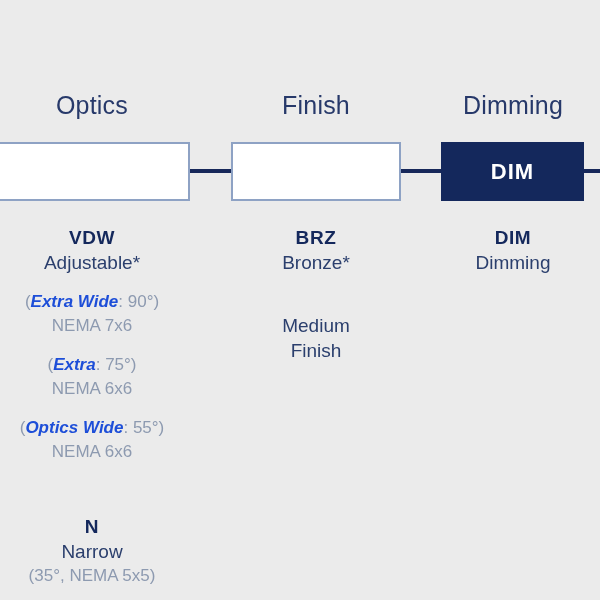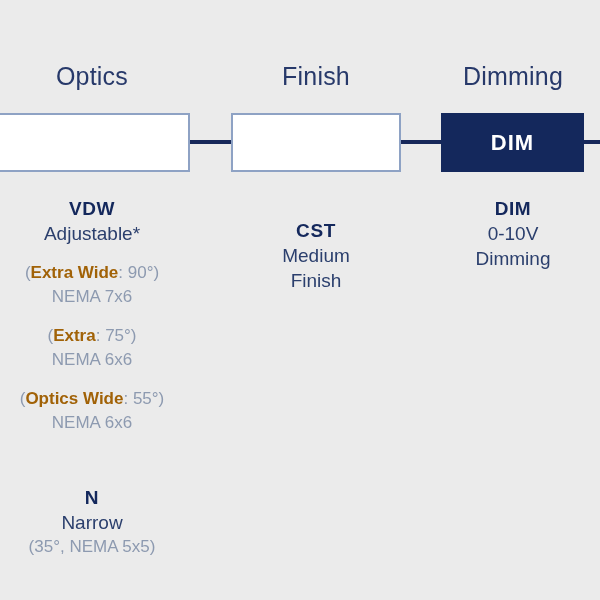--- a/index.html
+++ b/index.html
@@ -12,20 +12,21 @@
     background: #ebebeb;
     font-family: "Liberation Sans", sans-serif;
     overflow: hidden;
     position: relative;
     color: #1d3159;
   }
 
   #diagram {
     position: absolute;
     inset: 0;
+    margin-top: 29px;
   }
 
   
   .rail {
     position: absolute;
     left: 0;
     right: 0;
     top: 140px;
     height: 4px;
     background: #17285a;
@@ -91,21 +92,22 @@
   }
   .opt-sub {
     font-size: 17px;
     font-weight: 400;
     color: #8d9ab0;
     line-height: 1.35;
     margin-top: 1px;
   }
   .opt-sub b {
     font-weight: 700;
-    color: #a16207;
+    color: #1d4ed8;
+    font-style: italic;
   }
   .spacer-gap { height: 34px; }
 </style>
 </head>
 <body>
 
 <div id="diagram">
 
   <div class="rail"></div>
 
@@ -144,36 +146,38 @@
     </div>
 
   </div>
 
   <div class="col-header" style="left:236px; width:160px;">Finish</div>
 
   <div class="code-box" style="left:231px; width:170px;"></div>
 
   <div class="options" style="left:236px; width:160px;">
 
+    <div class="option">
+      <div class="opt-code">BRZ</div>
+      <div class="opt-desc">Bronze*</div>
+    </div>
 
     <div class="spacer-gap" style="height:22px;"></div>
 
     <div class="option">
-      <div class="opt-code">CST</div>
       <div class="opt-desc">Medium</div>
       <div class="opt-desc">Finish</div>
     </div>
 
   </div>
 
   <div class="col-header" style="left:433px; width:160px;">Dimming</div>
 
   <div class="code-box filled" style="left:441px; width:143px;">DIM</div>
 
   <div class="options" style="left:433px; width:160px;">
     <div class="option">
       <div class="opt-code">DIM</div>
-      <div class="opt-desc">0-10V</div>
       <div class="opt-desc">Dimming</div>
     </div>
   </div>
 
 </div>
 
 </body></html>

